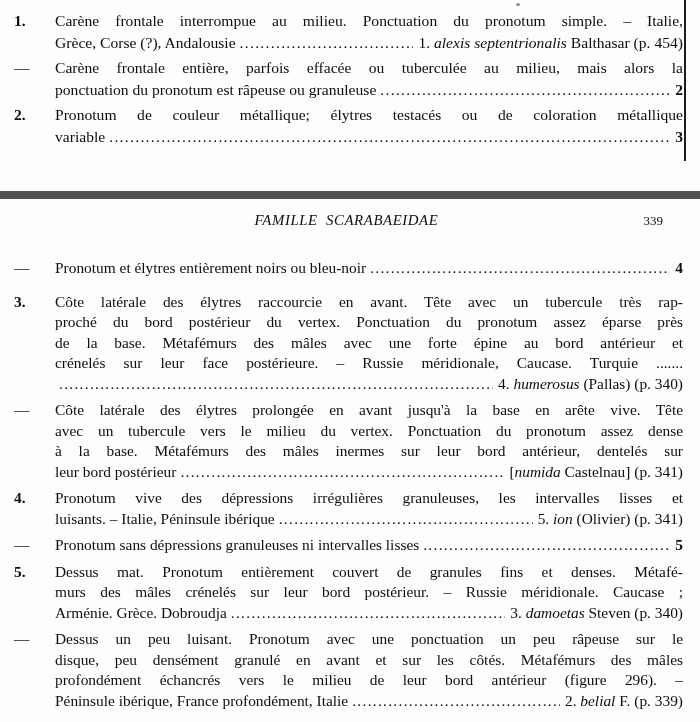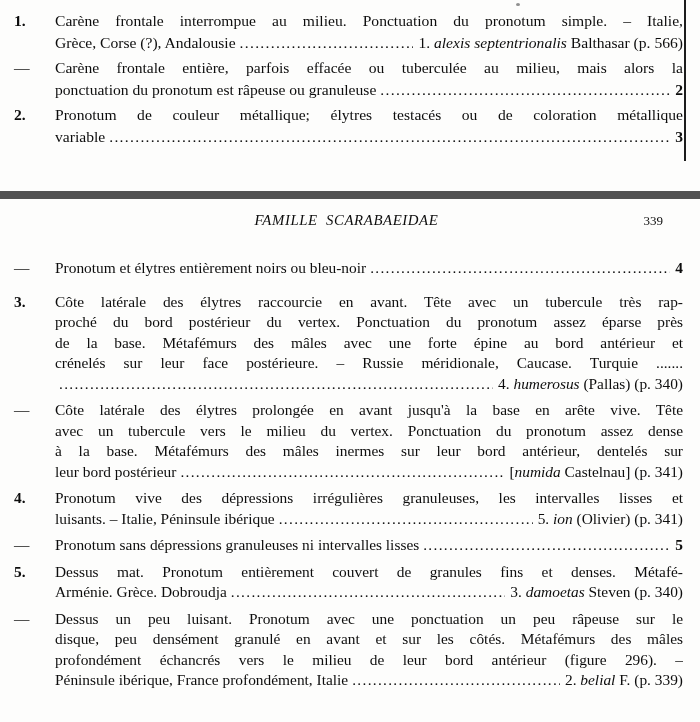--- a/index.html
+++ b/index.html
@@ -48,21 +48,21 @@
 <body style="background: rgb(253, 253, 252); color: rgb(13, 13, 13);">
 
 <section id="topKey" class="sec">
     <div class="entry">
       <div class="marker bd">1.</div>
       <div class="body">
         <div class="jl">Carène frontale interrompue au milieu. Ponctuation du pronotum simple. – Italie,</div>
         <div class="ll">
           <span class="lt">Grèce, Corse (?), Andalousie</span>
           <span class="dots">................................................................................................................................................................................................................................................</span>
-          <span class="tail"><span>1. </span><span class="it">alexis septentrionalis</span><span> Balthasar (p. 566)</span></span>
+          <span class="tail"><span>1. </span><span class="it">alexis septentrionalis</span><span> Balthasar (p. 454)</span></span>
         </div>
       </div>
     </div>
     <div class="entry">
       <div class="marker">—</div>
       <div class="body">
         <div class="jl">Carène frontale entière, parfois effacée ou tuberculée au milieu, mais alors la</div>
         <div class="ll">
           <span class="lt">ponctuation du pronotum est râpeuse ou granuleuse</span>
           <span class="dots">................................................................................................................................................................................................................................................</span>
@@ -147,20 +147,21 @@
           <span class="lt">Pronotum sans dépressions granuleuses ni intervalles lisses</span>
           <span class="dots">................................................................................................................................................................................................................................................</span>
           <span class="tail"><span class="bd">5</span></span>
         </div>
       </div>
     </div>
     <div class="entry">
       <div class="marker bd">5.</div>
       <div class="body">
         <div class="jl">Dessus mat. Pronotum entièrement couvert de granules fins et denses. Métafé-</div>
+        <div class="jl">murs des mâles crénelés sur leur bord postérieur. – Russie méridionale. Caucase ;</div>
         <div class="ll">
           <span class="lt">Arménie. Grèce. Dobroudja</span>
           <span class="dots">................................................................................................................................................................................................................................................</span>
           <span class="tail"><span>3. </span><span class="it">damoetas</span><span> Steven (p. 340)</span></span>
         </div>
       </div>
     </div>
     <div class="entry">
       <div class="marker">—</div>
       <div class="body">

